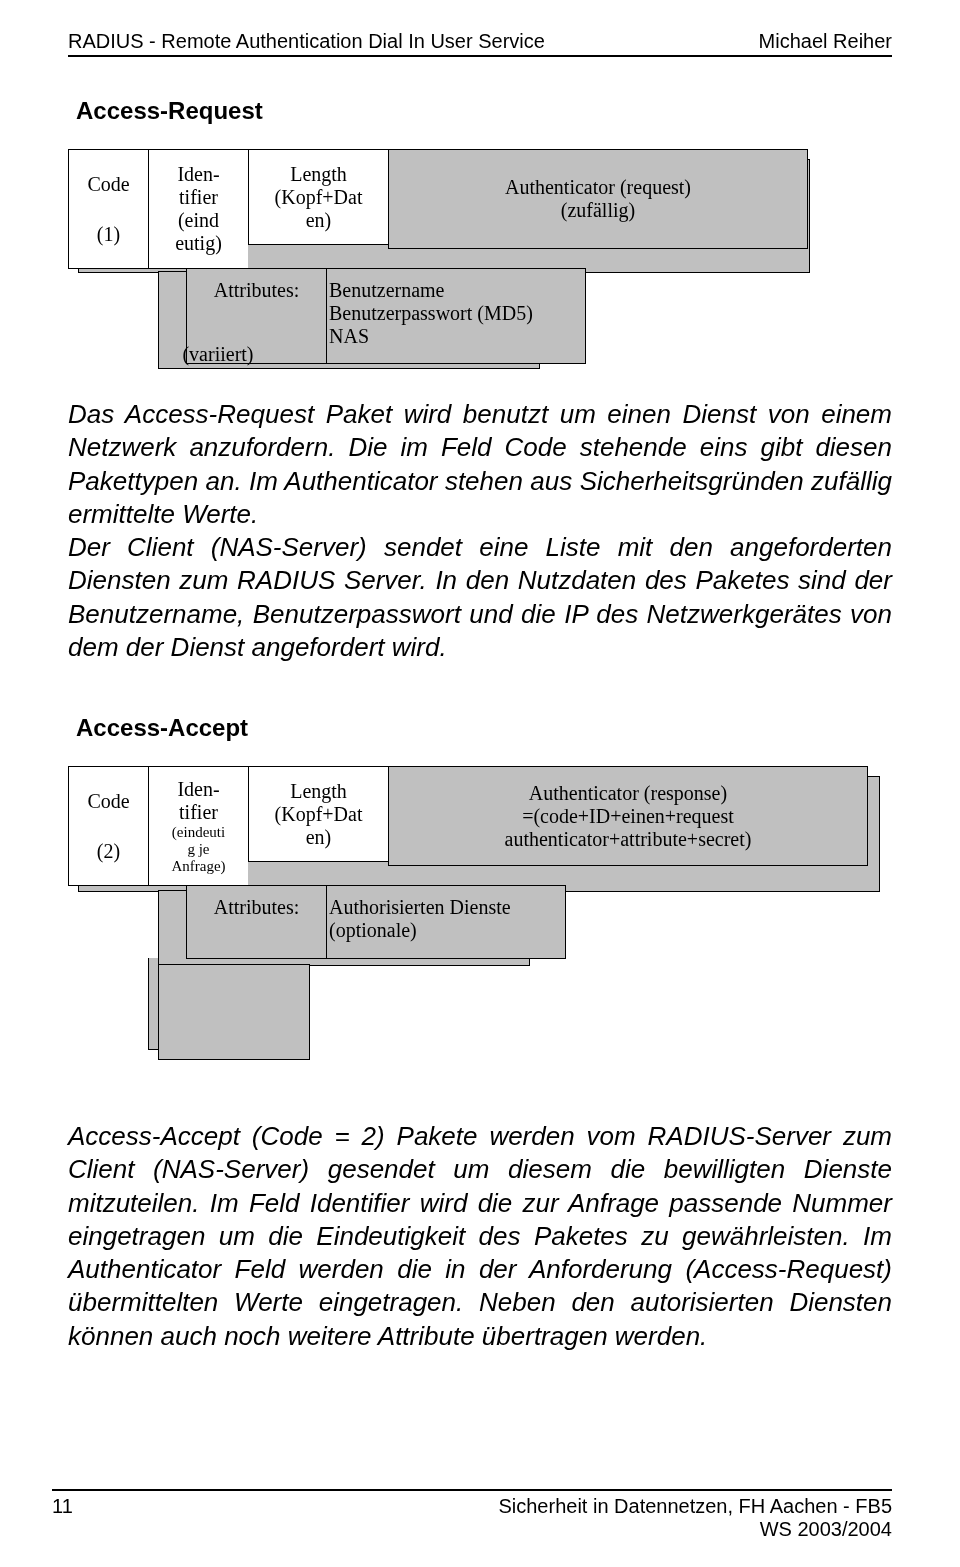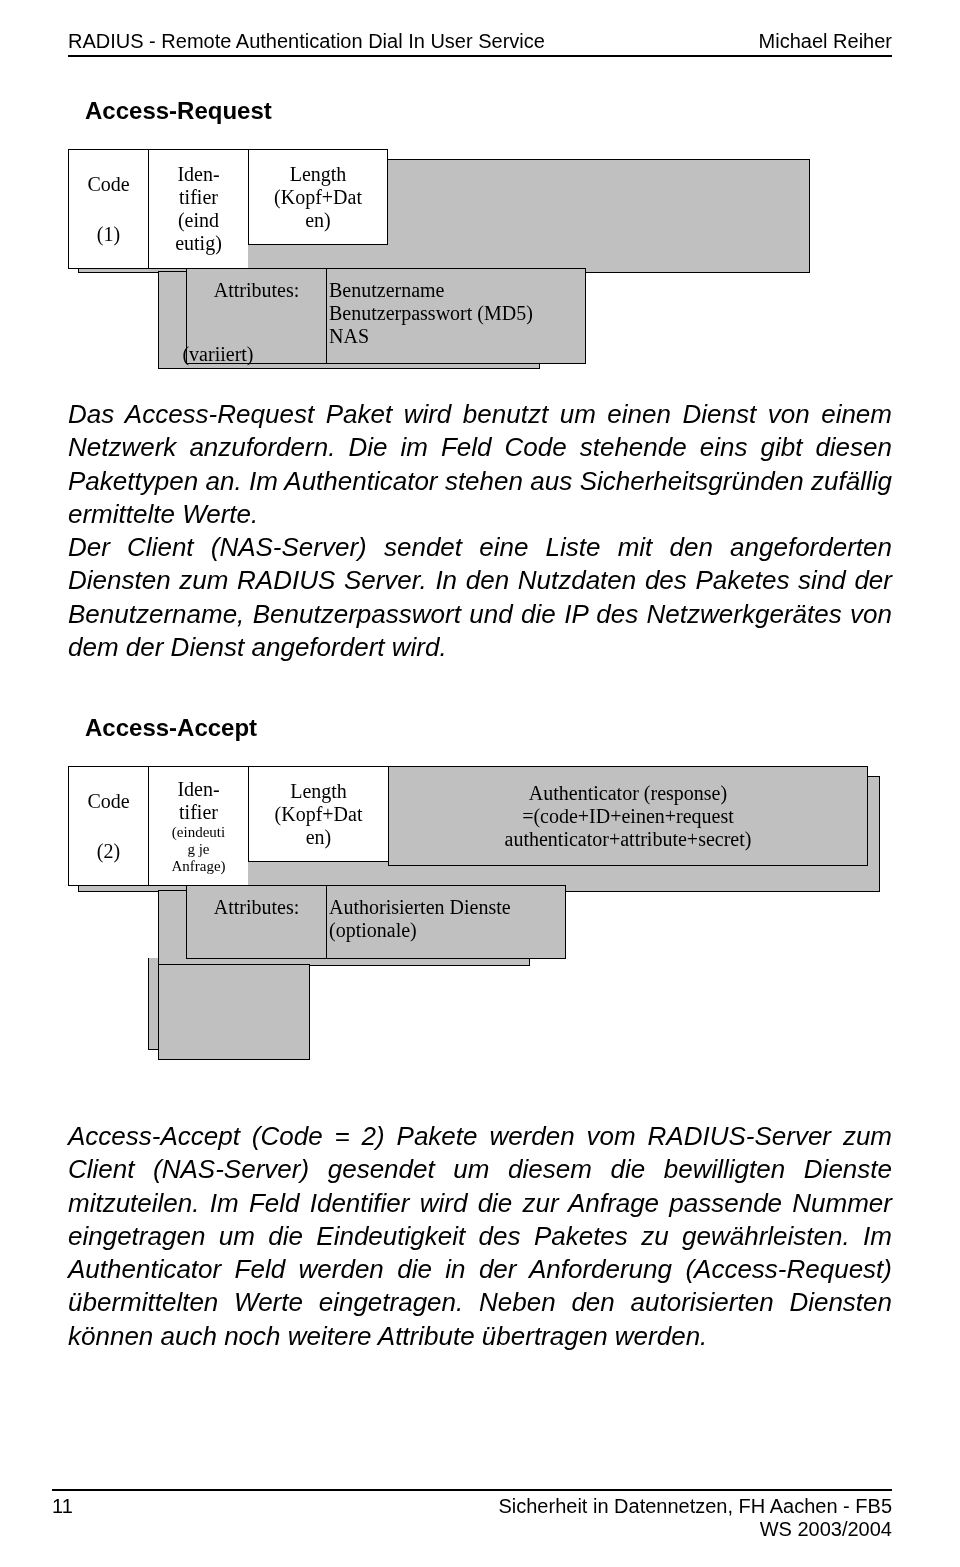--- a/index.html
+++ b/index.html
@@ -24,21 +24,21 @@
     font-size: 20px;
   }
   .hr {
     border: none;
     border-top: 2px solid #000;
     margin: 2px 0 40px 0;
   }
   h2.section {
     font-size: 24px;
     font-weight: bold;
-    margin: 30px 0 24px 17px;
+    margin: 30px 0 24px 8px;
   }
 
   
   .packet-wrap {
     position: relative;
     margin: 0 0 34px 0;
   }
   .packet-shadow {
     position: absolute;
     background: #c0c0c0;
@@ -165,20 +165,24 @@
       <div class="cell cell-id">
         <span>Iden-</span>
         <span>tifier</span>
         <span>(eind</span>
         <span>eutig)</span>
       </div>
       <div class="cell cell-len">
         <span>Length</span>
         <span>(Kopf+Dat</span>
         <span>en)</span>
+      </div>
+      <div class="cell cell-auth" style="background:#c0c0c0;">
+        <span>Authenticator (request)</span>
+        <span>(zufällig)</span>
       </div>
     </div>
 
     <div class="attr-block" style="position:relative;">
       <div class="attr-label" style="height:96px;">
         <span>Attributes:</span>
       </div>
       <div class="attr-val" style="width:260px; height:96px; white-space:pre-line;">Benutzername
 Benutzerpasswort (MD5)
 NAS</div>

